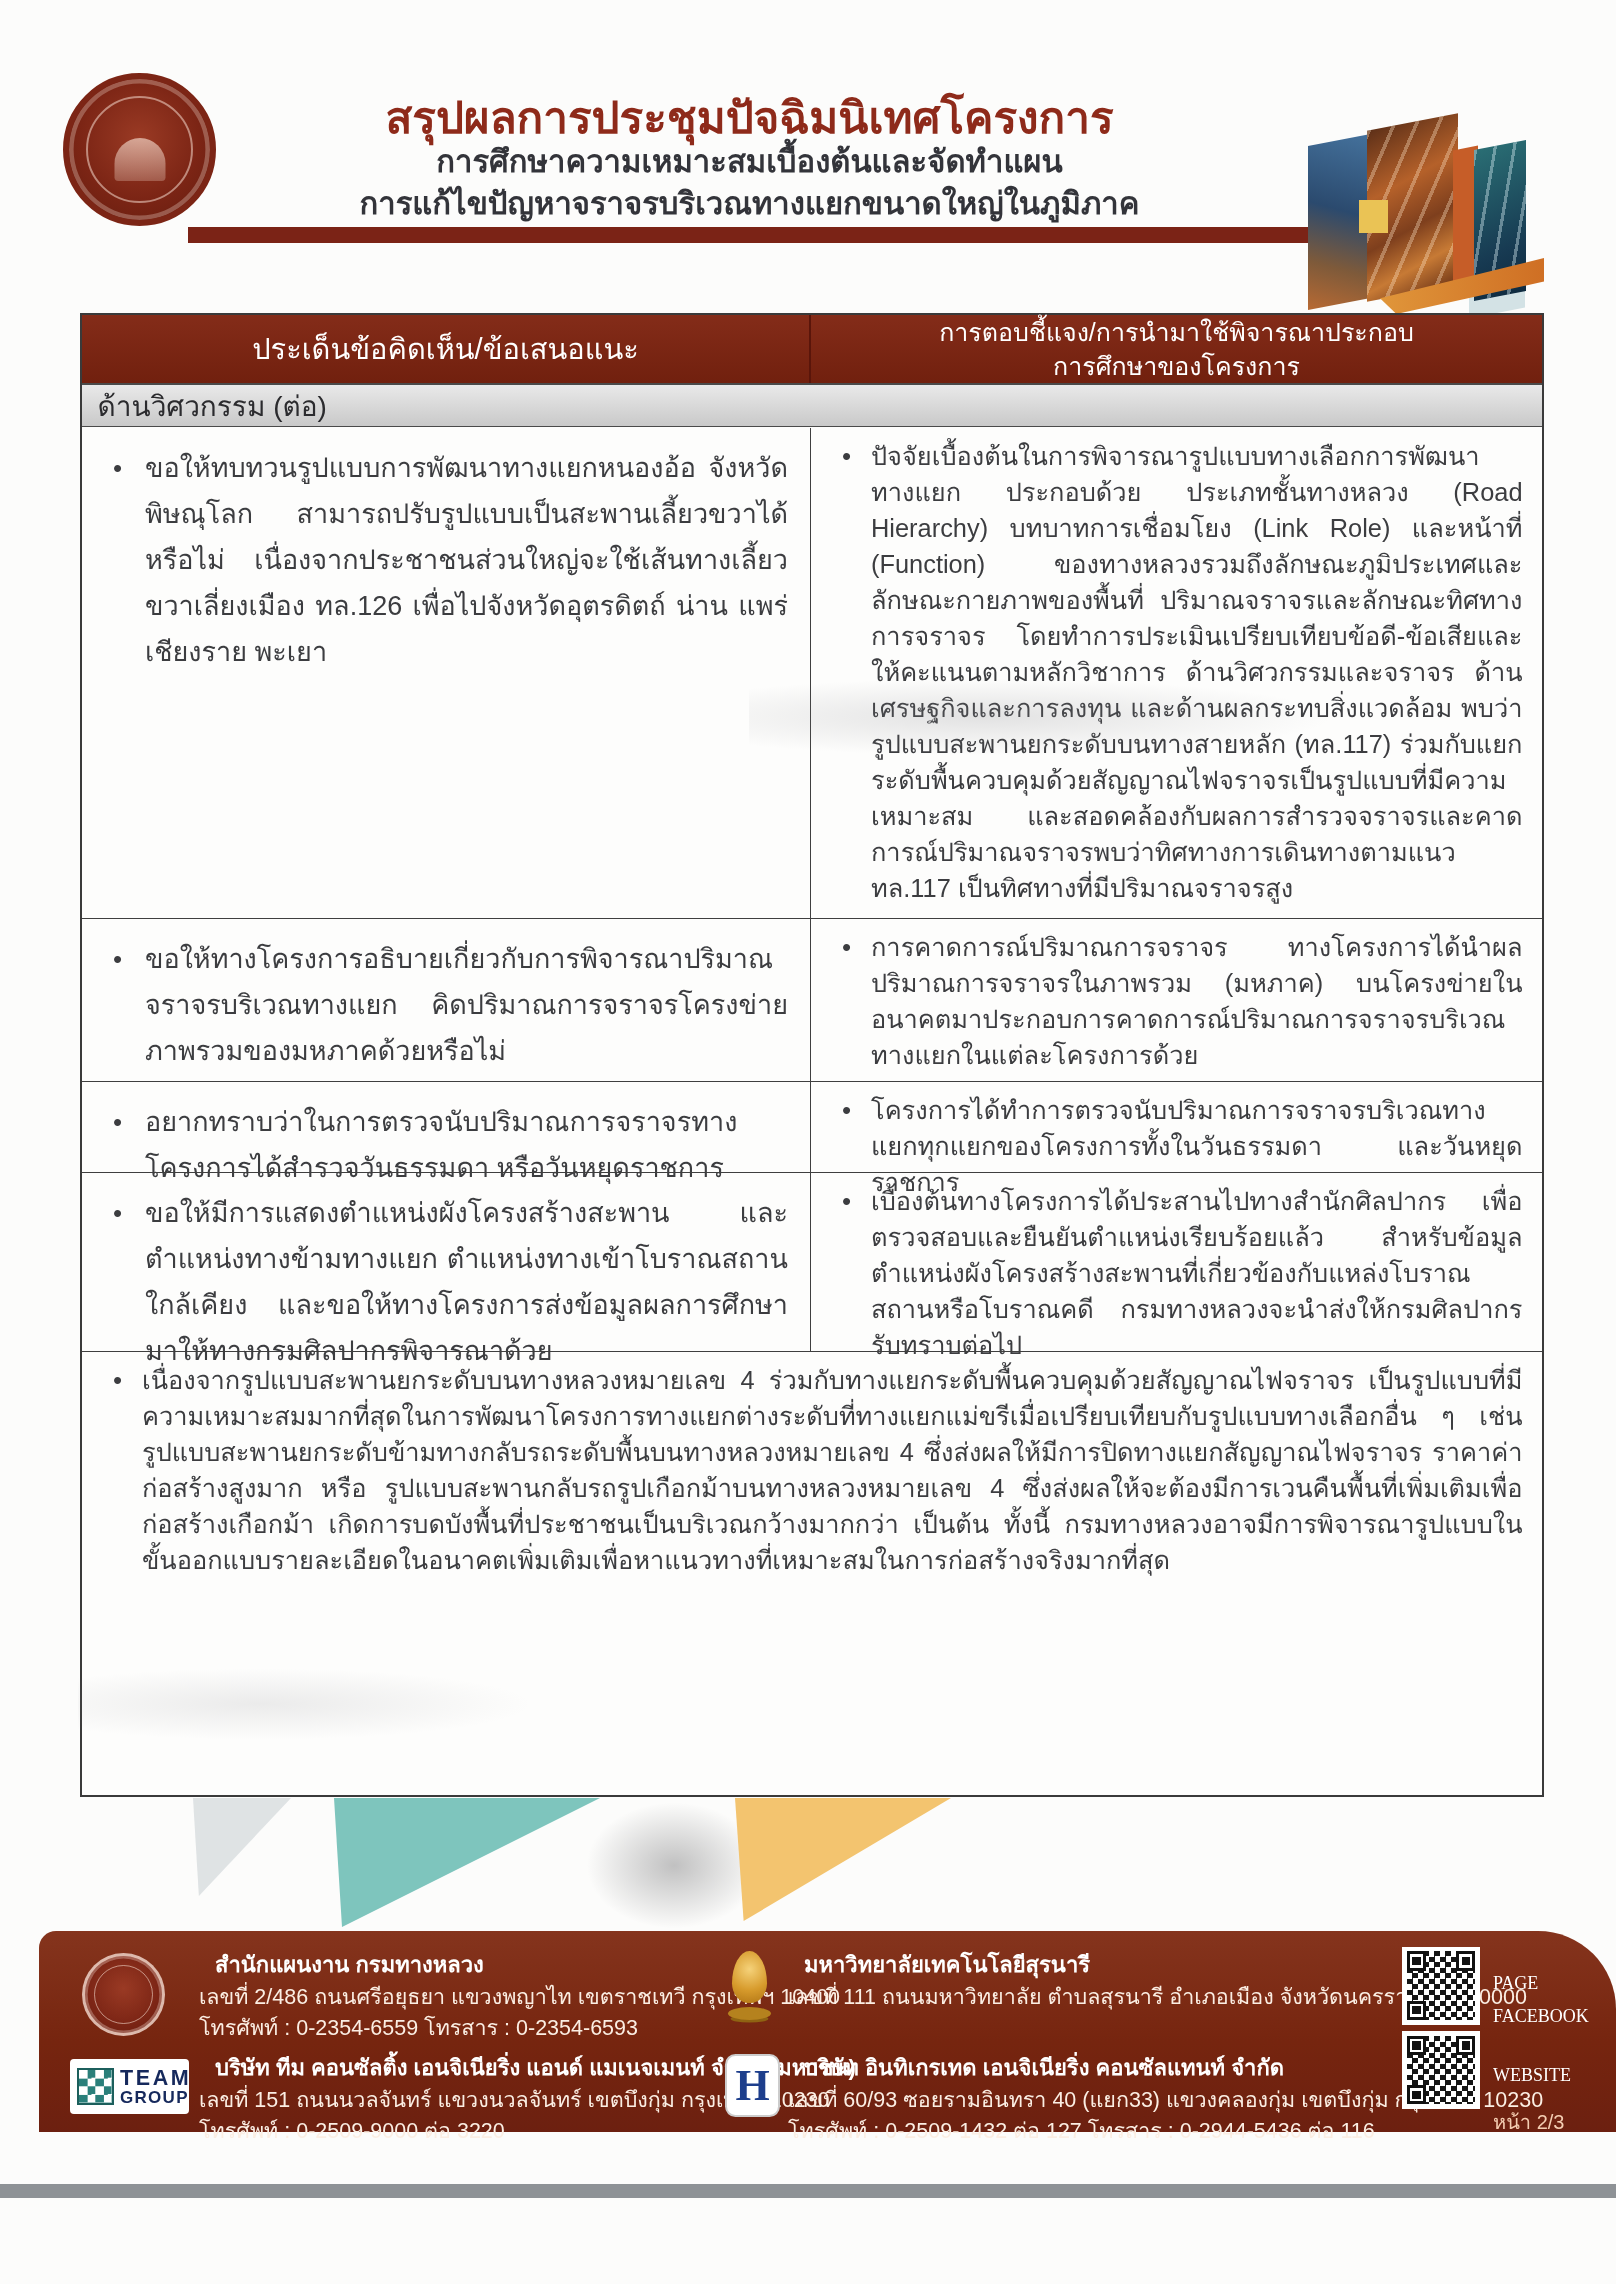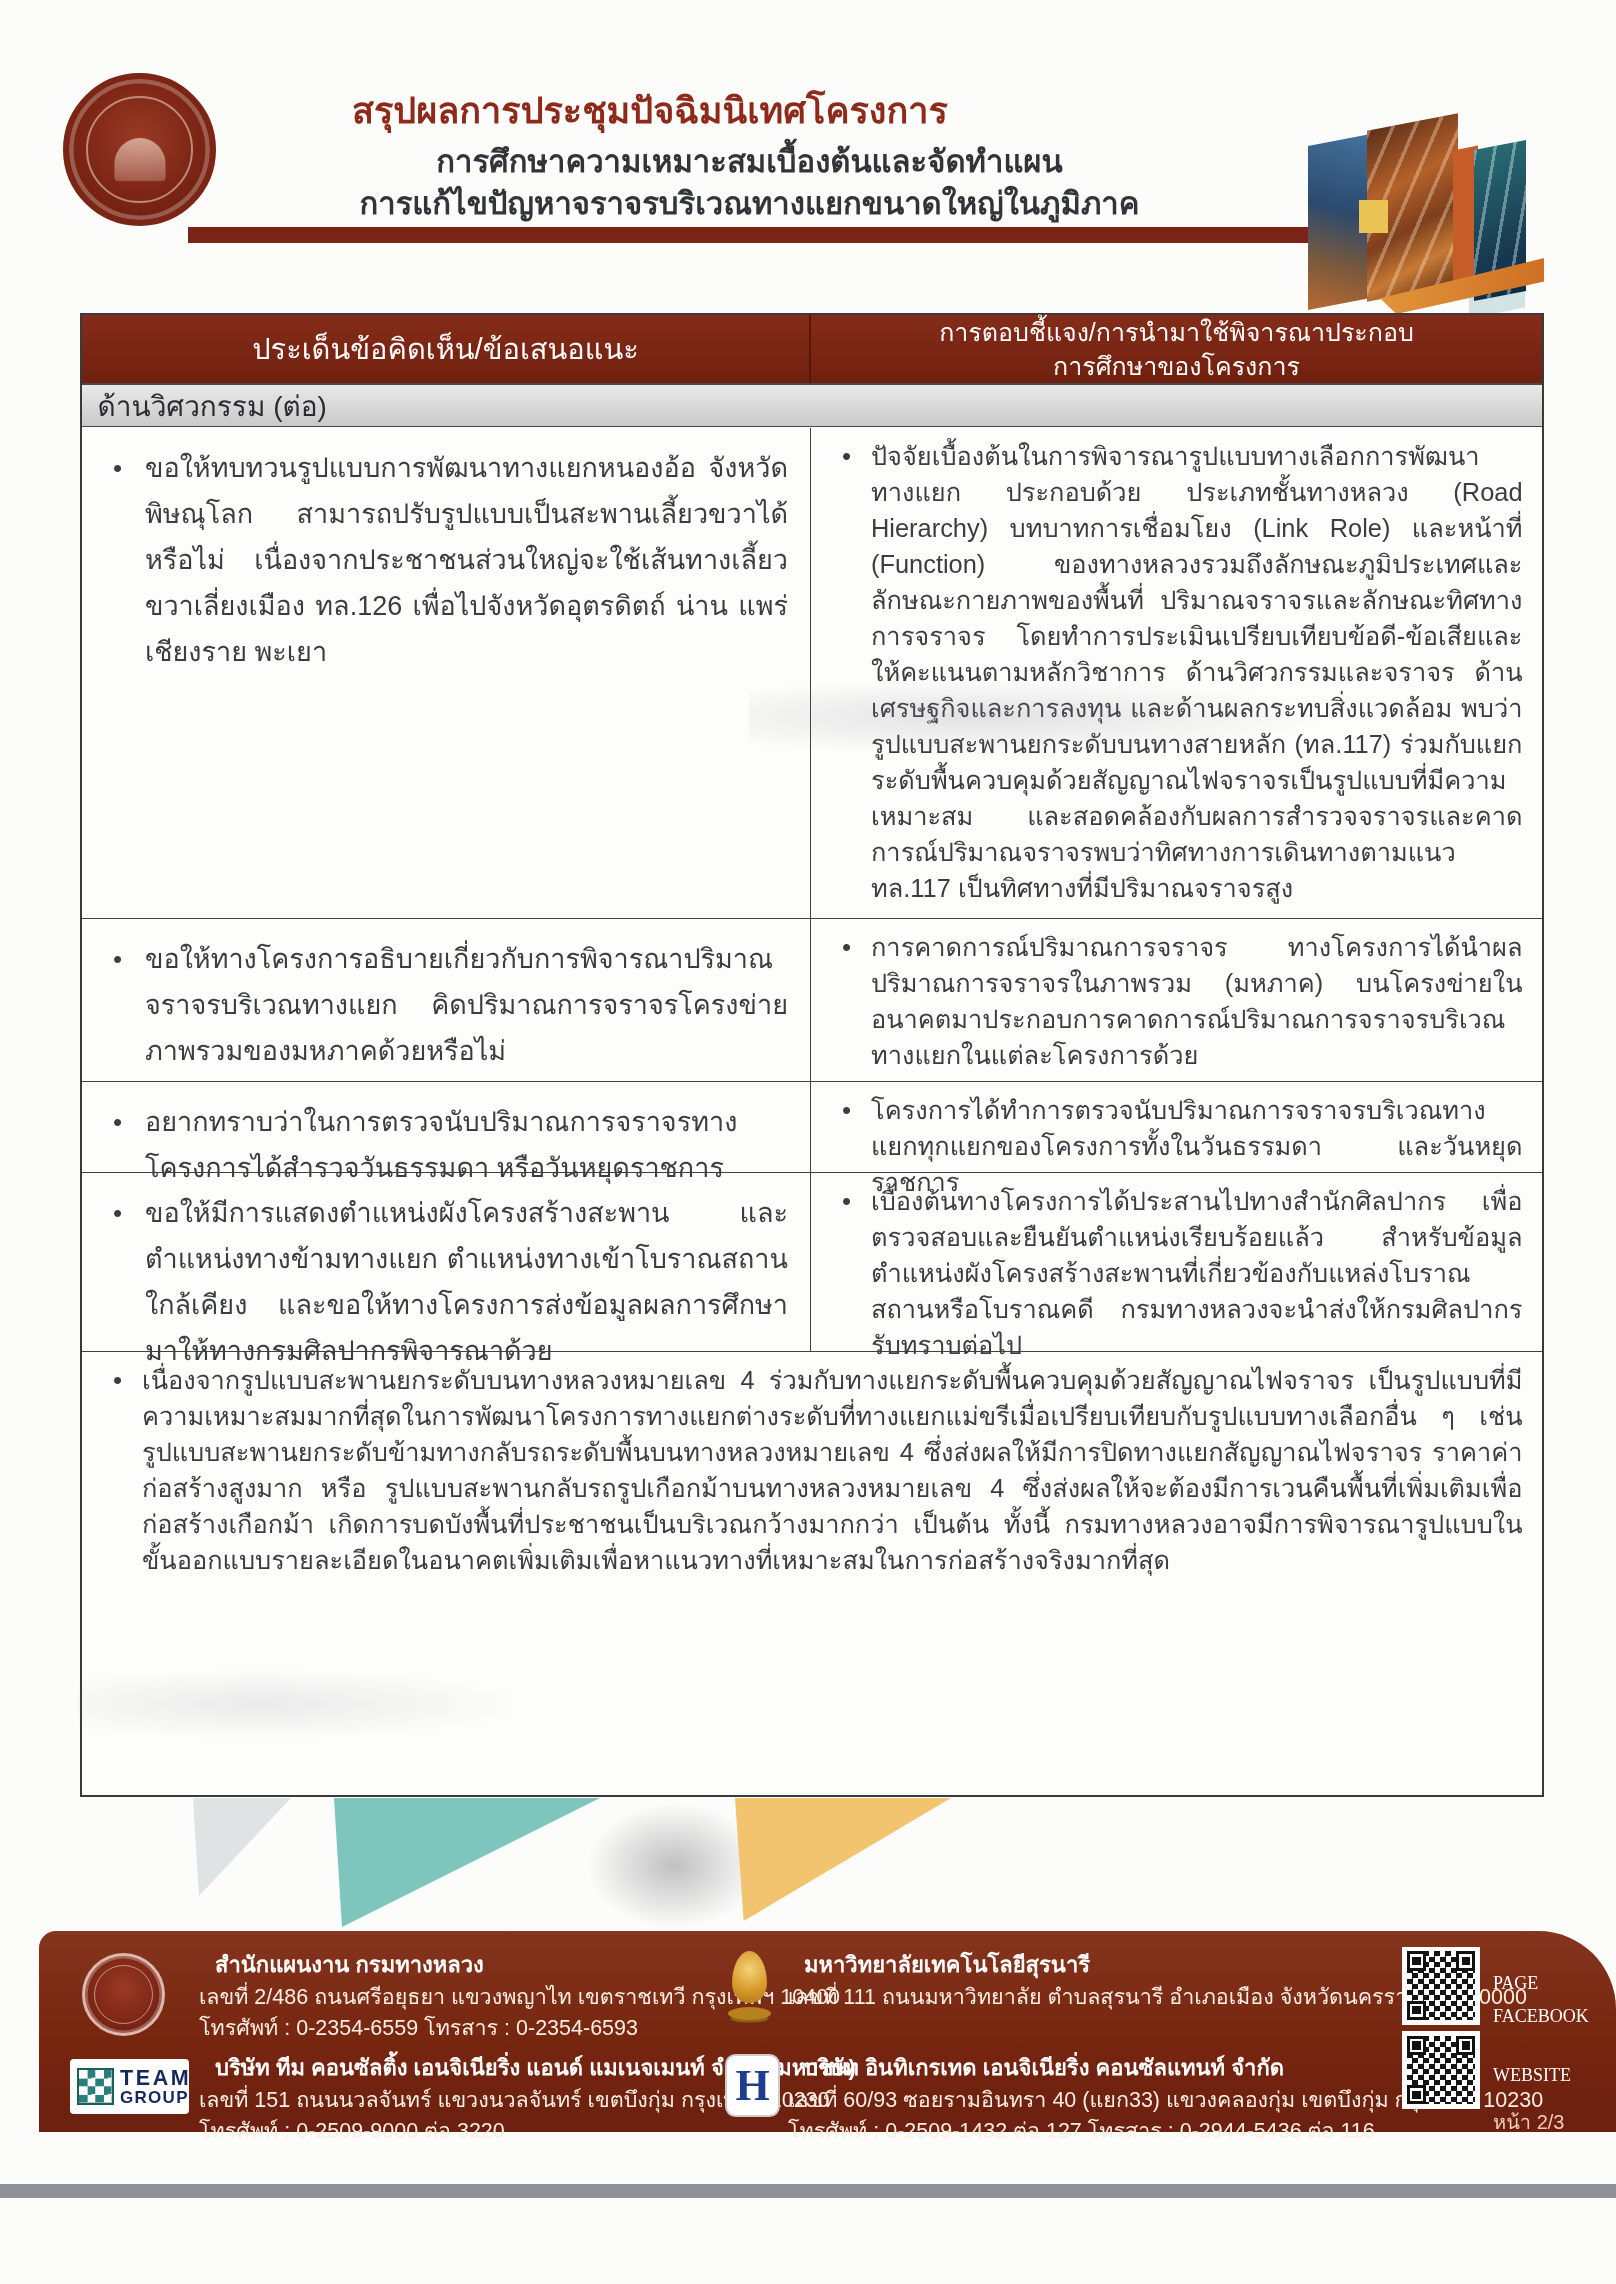--- a/index.html
+++ b/index.html
@@ -8,22 +8,22 @@
 
   
   .doh-seal{position:absolute;left:63px;top:73px;width:141px;height:141px;border-radius:50%;
     background:radial-gradient(circle at 50% 42%, #9a3a24 0%, #7c2515 55%, #641c0e 100%);
     border:6.5px solid #7c2515;box-shadow:inset 0 0 0 4.6px rgba(255,240,230,.28);}
   .doh-seal::before{content:"";position:absolute;inset:17px;border-radius:50%;
     border:2.6px solid rgba(255,236,224,.5);}
   .doh-seal::after{content:"";position:absolute;left:50%;bottom:28%;transform:translateX(-50%);
     width:51px;height:43px;background:linear-gradient(rgba(255,238,225,.6),rgba(255,238,225,.25));
     border-radius:27px 27px 3.9px 3.9px;}
-  .page-title{position:absolute;left:352px;top:82px;width:795px;
-    font-size:36px;font-weight:800;color:#8e2a1a;}
+  .page-title{position:absolute;left:352px;top:82px;width:795px;text-align:center;
+    font-size:44px;font-weight:800;color:#8e2a1a;}
   .page-subtitle{position:absolute;left:313px;top:141px;width:873px;text-align:center;
     font-size:31px;line-height:42px;font-weight:600;color:#33343a;}
   .divider-bar{position:absolute;left:188px;top:227px;width:1125px;height:15.6px;background:#7b2316;}
 
   
   .collage{position:absolute;left:1303px;top:109px;width:248px;height:215px;}
   .collage>div{position:absolute;}
   .c-backblue{left:166px;top:53px;width:56px;height:151px;transform:skewY(-11deg);
     background:#cfe0e3;opacity:.92;}
   .c-blue{left:5.2px;top:30px;width:73px;height:164px;transform:skewY(-11deg);

